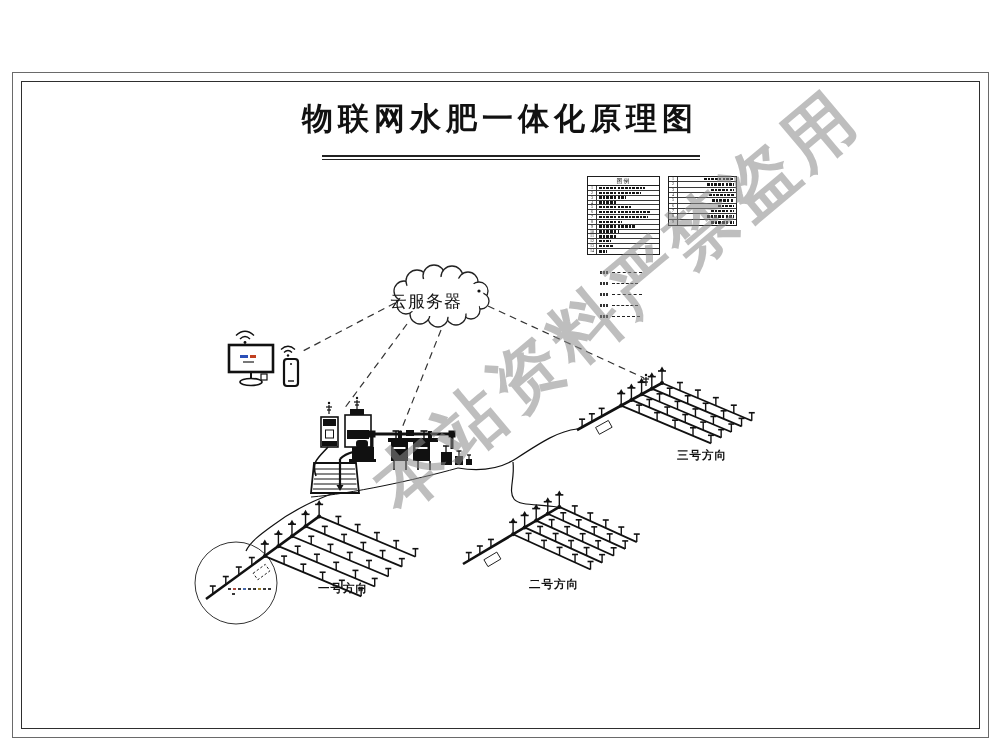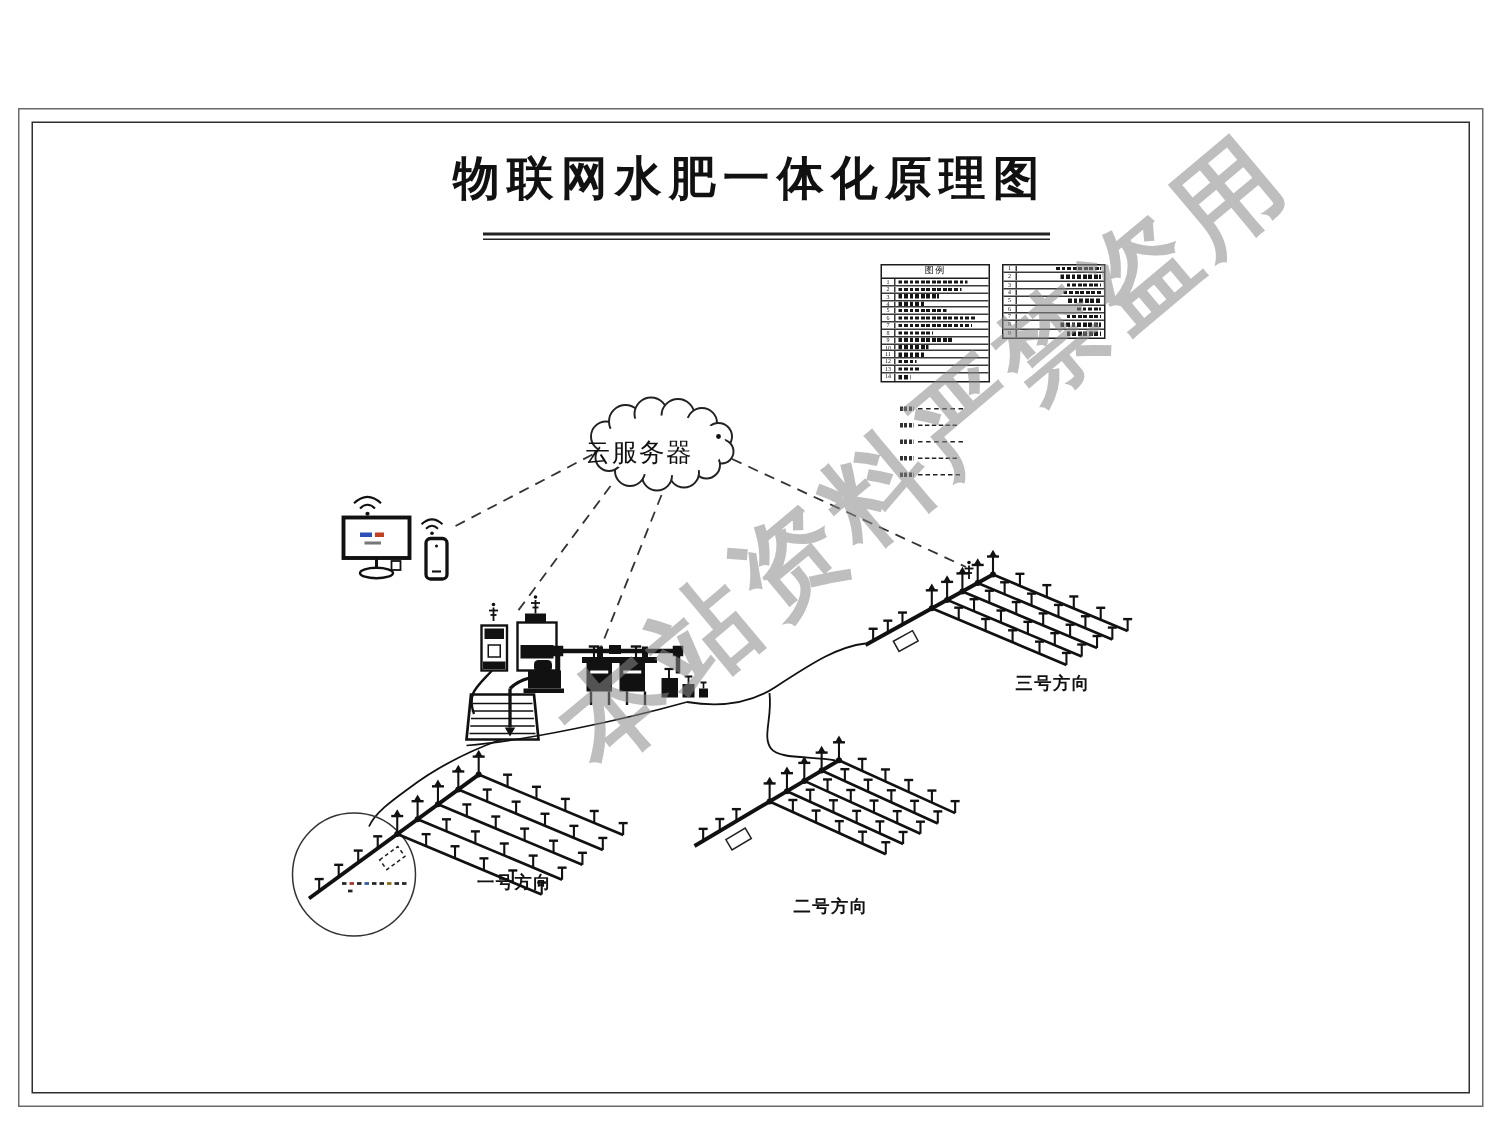--- a/index.html
+++ b/index.html
@@ -221,21 +221,21 @@
       </div>
       <div class="ls-row">
         <span class="ls-tag"></span>
         <span class="ls-dash" style="width: 28px;"></span>
       </div>
     </div>
 
   <div class="abs cloud-label">云服务器</div>
 
   <div class="abs field-label" style="left:318px;top:581px;">一号方向</div>
-  <div class="abs field-label" style="left:529px;top:577px;margin-top:20px;">二号方向</div>
+  <div class="abs field-label" style="left:529px;top:577px;">二号方向</div>
   <div class="abs field-label" style="left:677px;top:448px;">三号方向</div>
 
   <svg class="layer" width="1000" height="750" viewBox="0 0 1000 750">
 
     <g stroke="#222" stroke-width="1.3" fill="#fff">
       <circle cx="404" cy="291" r="10"></circle>
         <circle cx="417" cy="281" r="11"></circle>
       <circle cx="434" cy="276" r="11"></circle>
         <circle cx="452" cy="277" r="11"></circle>
       <circle cx="468" cy="282" r="10"></circle>

